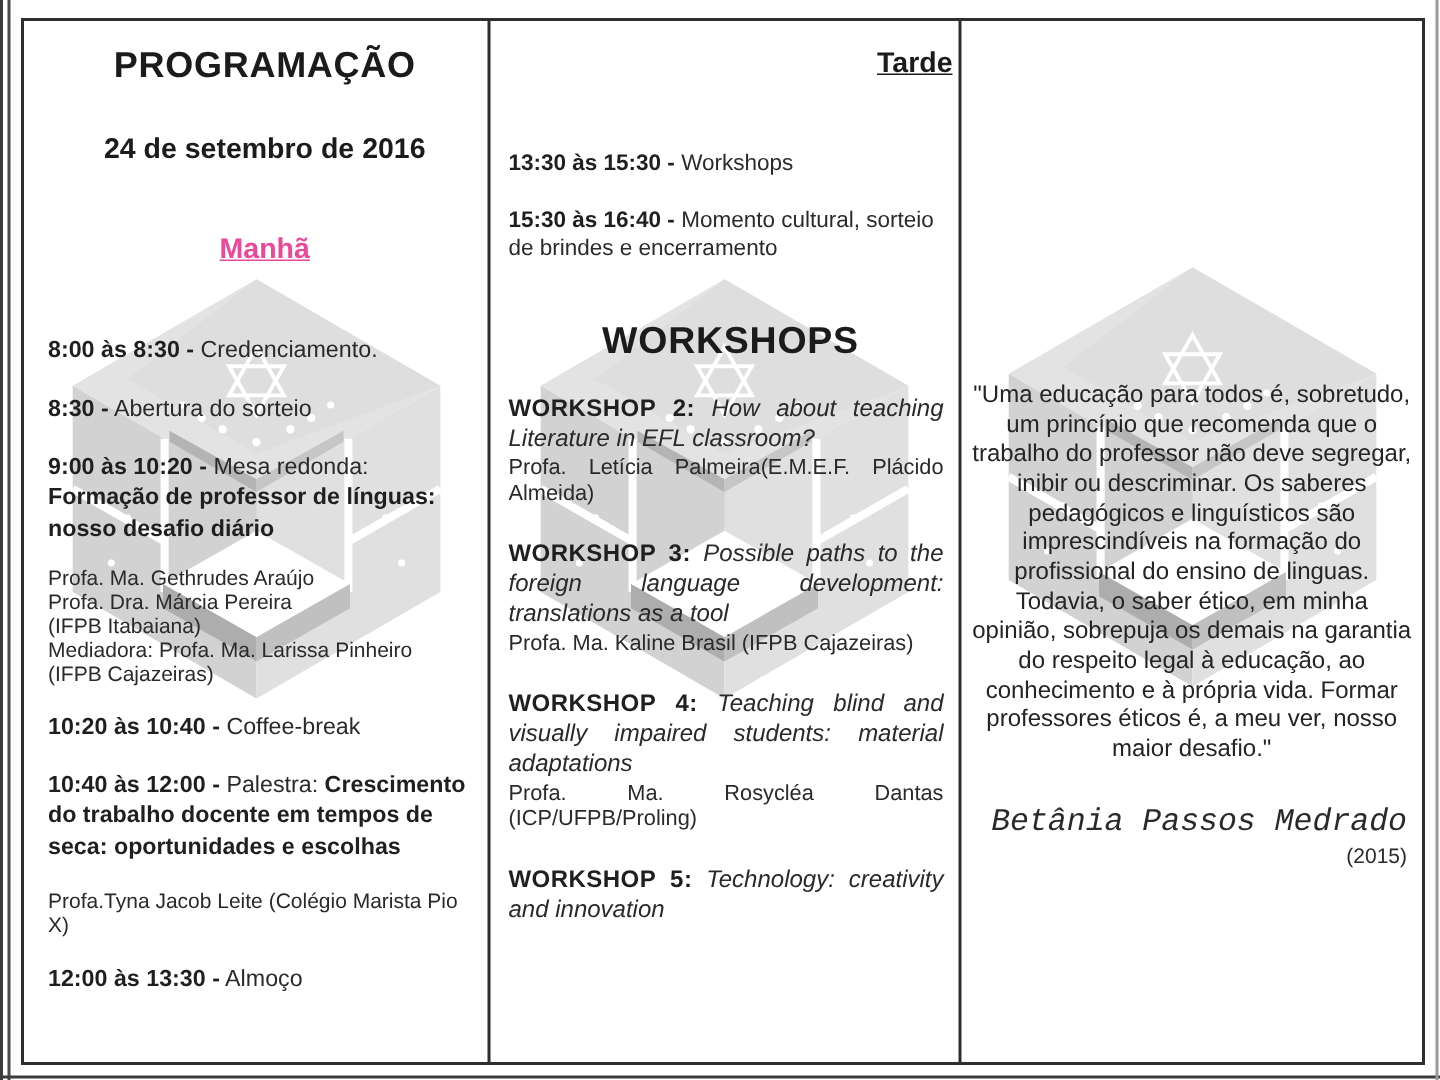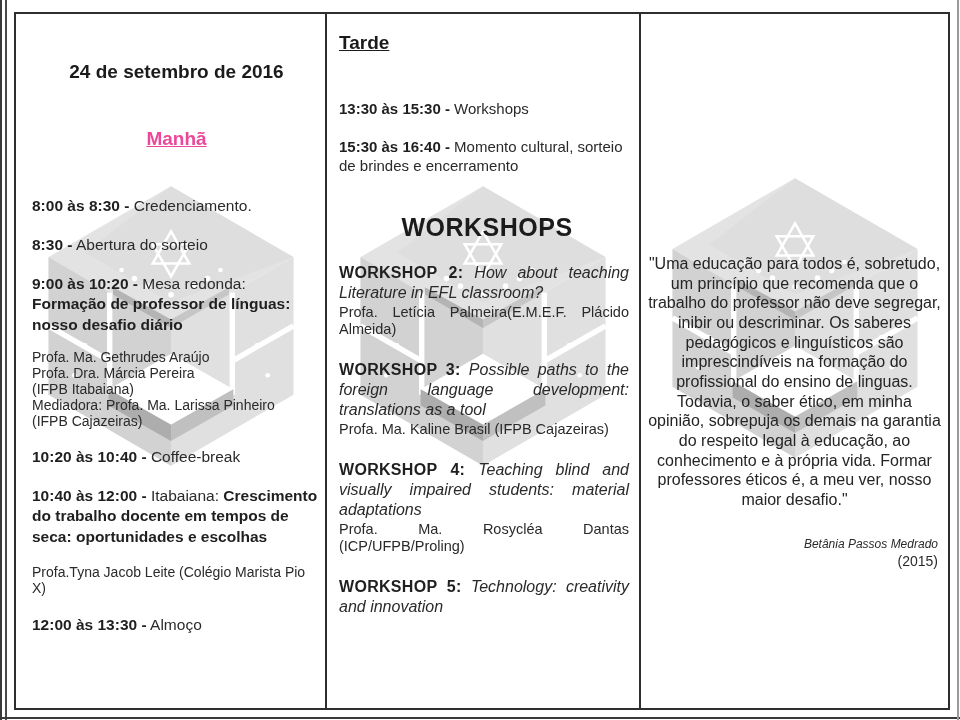--- a/index.html
+++ b/index.html
@@ -49,37 +49,37 @@
   .sched { font-size: 15.5px; line-height: 1.3; margin-top: 19px; }
   .sched .t { font-weight: bold; color: #1f1f1f; }
   .sched .topic { font-weight: bold; color: #1f1f1f; }
   .speakers { font-size: 14px; line-height: 1.15; margin-top: 14px; }
   .speaker-line { font-size: 14px; margin-top: 17px; }
   .mt18 { margin-top: 18px; }
   .mt46 { margin-top: 46px; }
 
   
   .panel-middle .content { padding: 18px 4px 0 12px; }
-  .tarde-heading { font-size: 19px; font-weight: bold; color: #1b1b1b; text-align: left; text-decoration: underline; }
+  .tarde-heading { font-size: 19px; font-weight: bold; color: #1b1b1b; text-align: right; text-decoration: underline; }
   .m-sched { font-size: 15px; line-height: 1.28; }
   .m-sched .t { font-weight: bold; color: #1f1f1f; }
   .m-item1 { margin-top: 45px; }
   .m-item2 { margin-top: 19px; }
   .workshops-heading { font-size: 25px; font-weight: bold; color: #1b1b1b; text-align: center; margin-top: 37px; letter-spacing: 0.5px; }
   .workshop { margin-top: 21px; padding-right: 6px; }
   .workshop .head { font-size: 16px; line-height: 1.26; text-align: justify; }
   .workshop .wname { font-weight: bold; color: #1f1f1f; letter-spacing: 0.3px; }
   .workshop .wtitle { font-style: italic; }
   .workshop .wspeaker { font-size: 14.5px; line-height: 1.2; text-align: justify; margin-top: 1px; }
   .workshop-1 { margin-top: 26px; }
 
   
   .panel-right .content { padding: 240px 6px 0 6px; }
   .quote-text { font-size: 16px; line-height: 1.23; text-align: center; color: #242424; }
-  .quote-author { font-size: 12px; font-style: italic; text-align: right; margin-top: 27px; padding-right: 4px; }
+  .quote-author { font-size: 21px; font-style: italic; text-align: right; margin-top: 27px; padding-right: 4px; font-family: Liberation Mono, monospace; }
   .quote-year { font-size: 14px; text-align: right; margin-top: 2px; padding-right: 4px; }
 </style>
 </head>
 <body>
 
 <svg width="0" height="0" style="position:absolute">
   <defs>
     <symbol id="cube-logo" viewBox="0 0 240 280">
 
       <polygon points="120,2 234,68 120,134 6,68" fill="#e3e3e3"></polygon>
@@ -137,20 +137,21 @@
 <div class="edge-b"></div>
 <div class="edge-r"></div>
 
 <div class="panels">
 
   <section class="panel panel-left">
     <svg class="watermark" viewBox="0 0 240 280" preserveAspectRatio="xMidYMin meet">
         <use href="#cube-logo"></use>
       </svg>
     <div class="content">
+      <h1 class="prog-title">PROGRAMAÇÃO</h1>
       <div class="event-date">24 de setembro de 2016</div>
       <div class="session-heading">Manhã</div>
 
       <p class="sched mt46">
         <span class="t">8:00 às 8:30 -</span>
         <span>Credenciamento.</span>
       </p>
       <p class="sched">
         <span class="t">8:30 -</span>
         <span>Abertura do sorteio</span>
@@ -168,21 +169,21 @@
         <div>Mediadora: Profa. Ma. Larissa Pinheiro</div>
         <div>(IFPB Cajazeiras)</div>
       </div>
 
       <p class="sched mt18">
         <span class="t">10:20 às 10:40 -</span>
         <span>Coffee-break</span>
       </p>
       <p class="sched">
         <span class="t">10:40 às 12:00 -</span>
-        <span>Itabaiana:</span>
+        <span>Palestra:</span>
         <span class="topic">Crescimento do trabalho docente em tempos de seca: oportunidades e escolhas</span>
       </p>
       <p class="speaker-line">Profa.Tyna Jacob Leite (Colégio Marista Pio X)</p>
       <p class="sched">
         <span class="t">12:00 às 13:30 -</span>
         <span>Almoço</span>
       </p>
     </div>
   </section>
 

